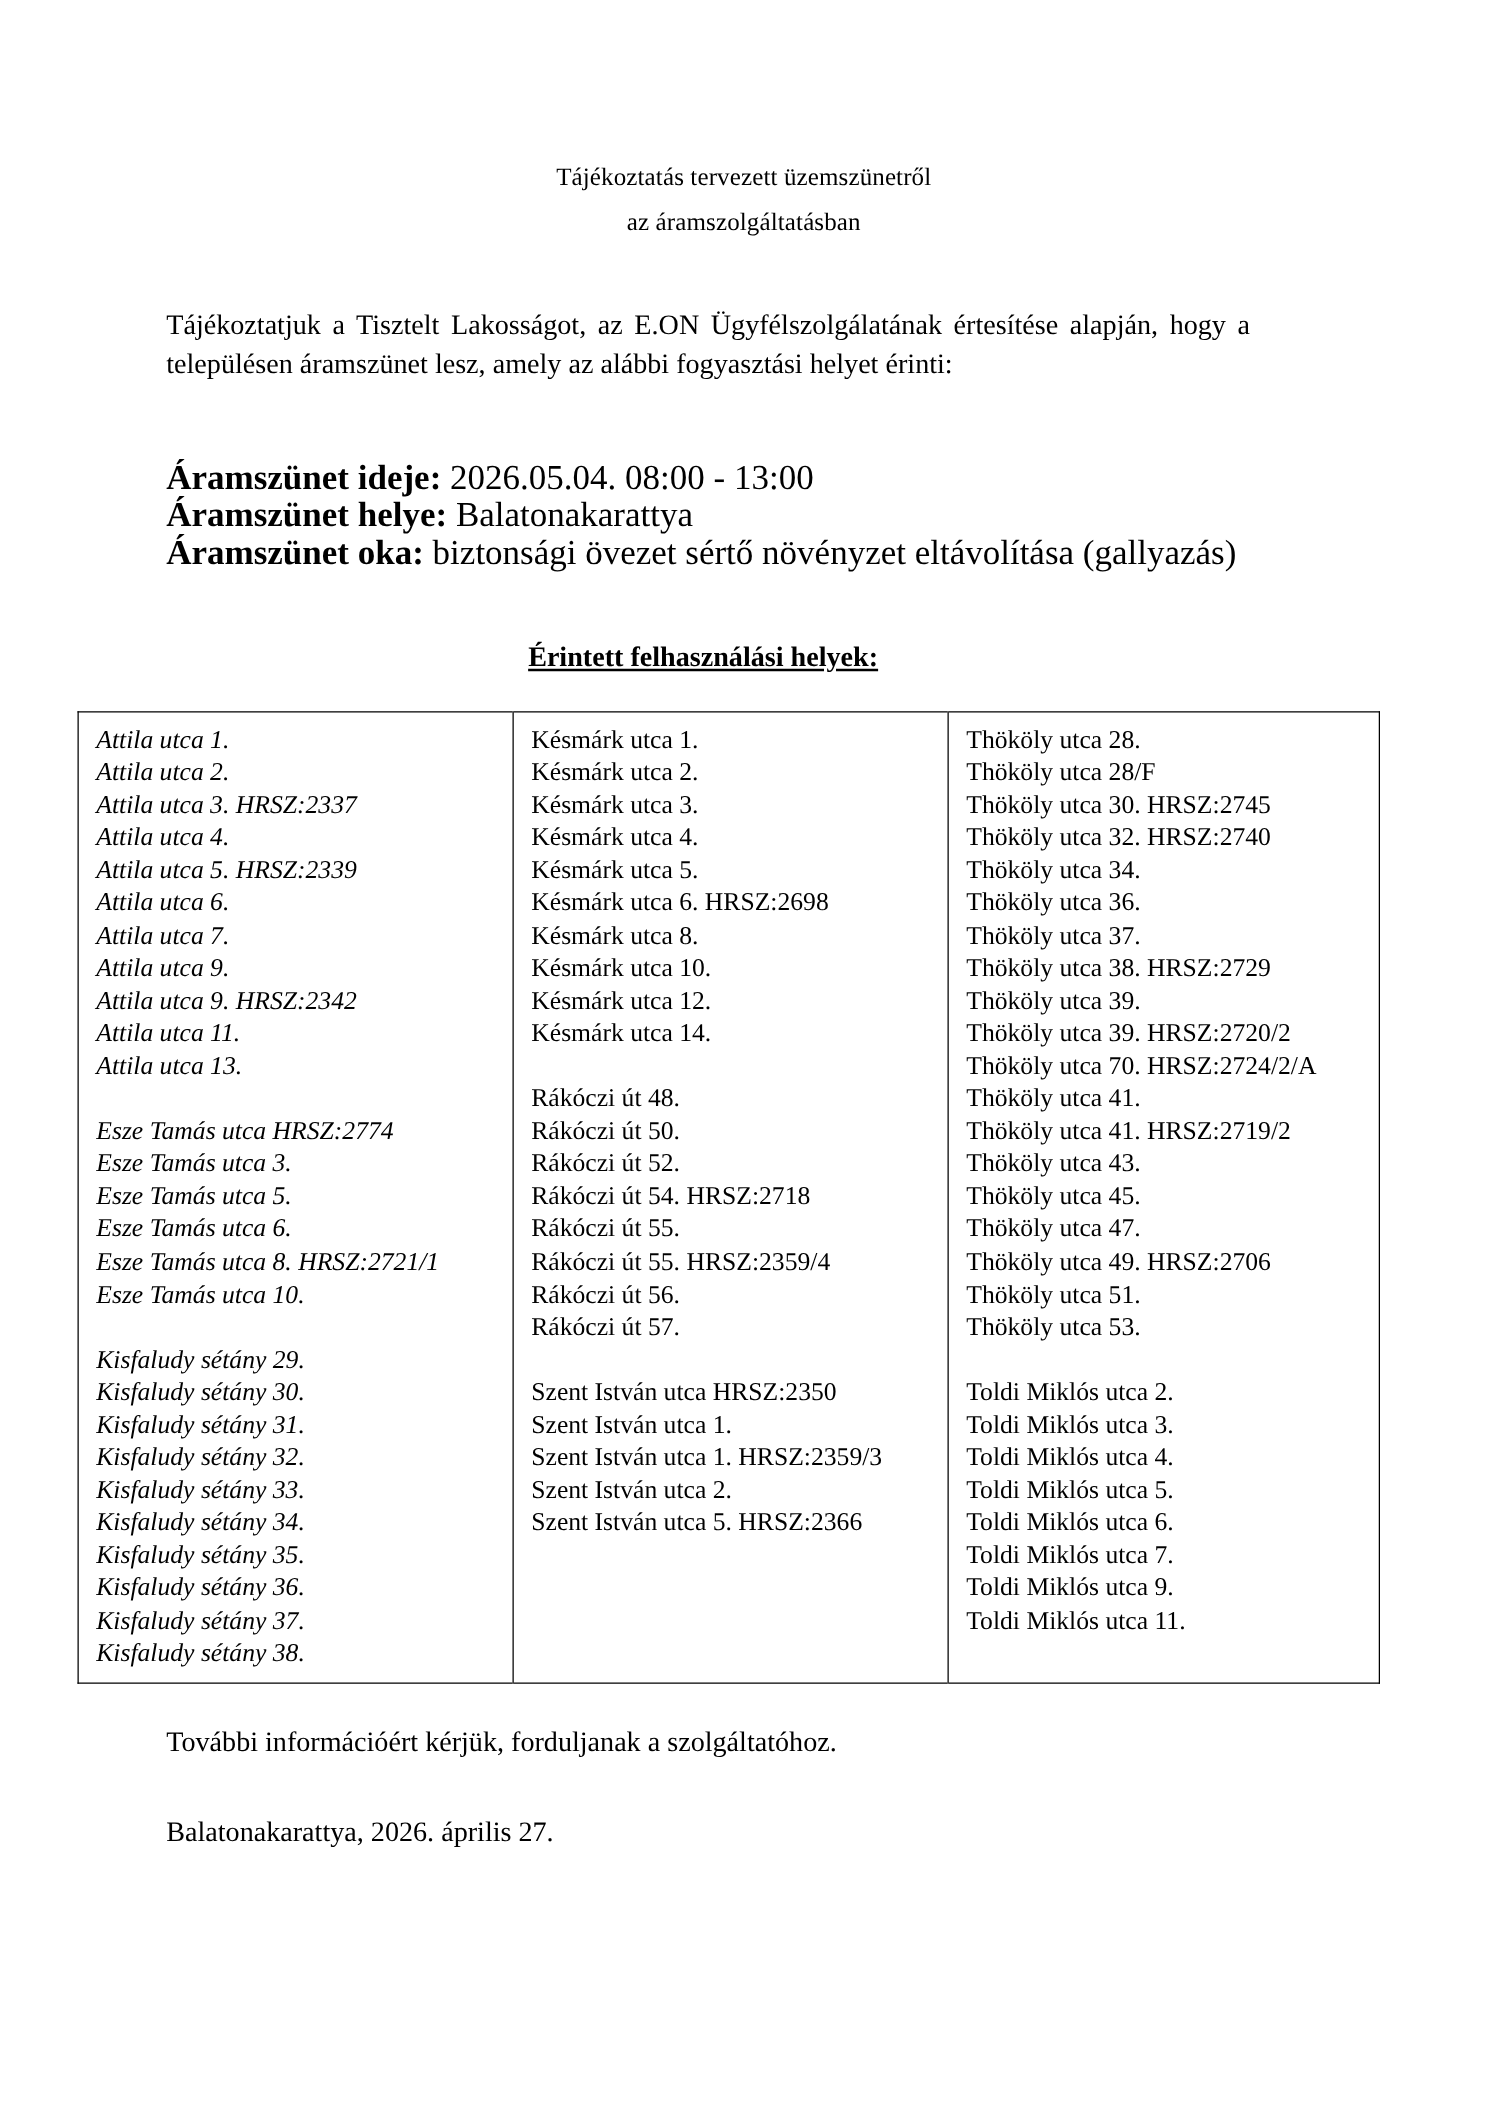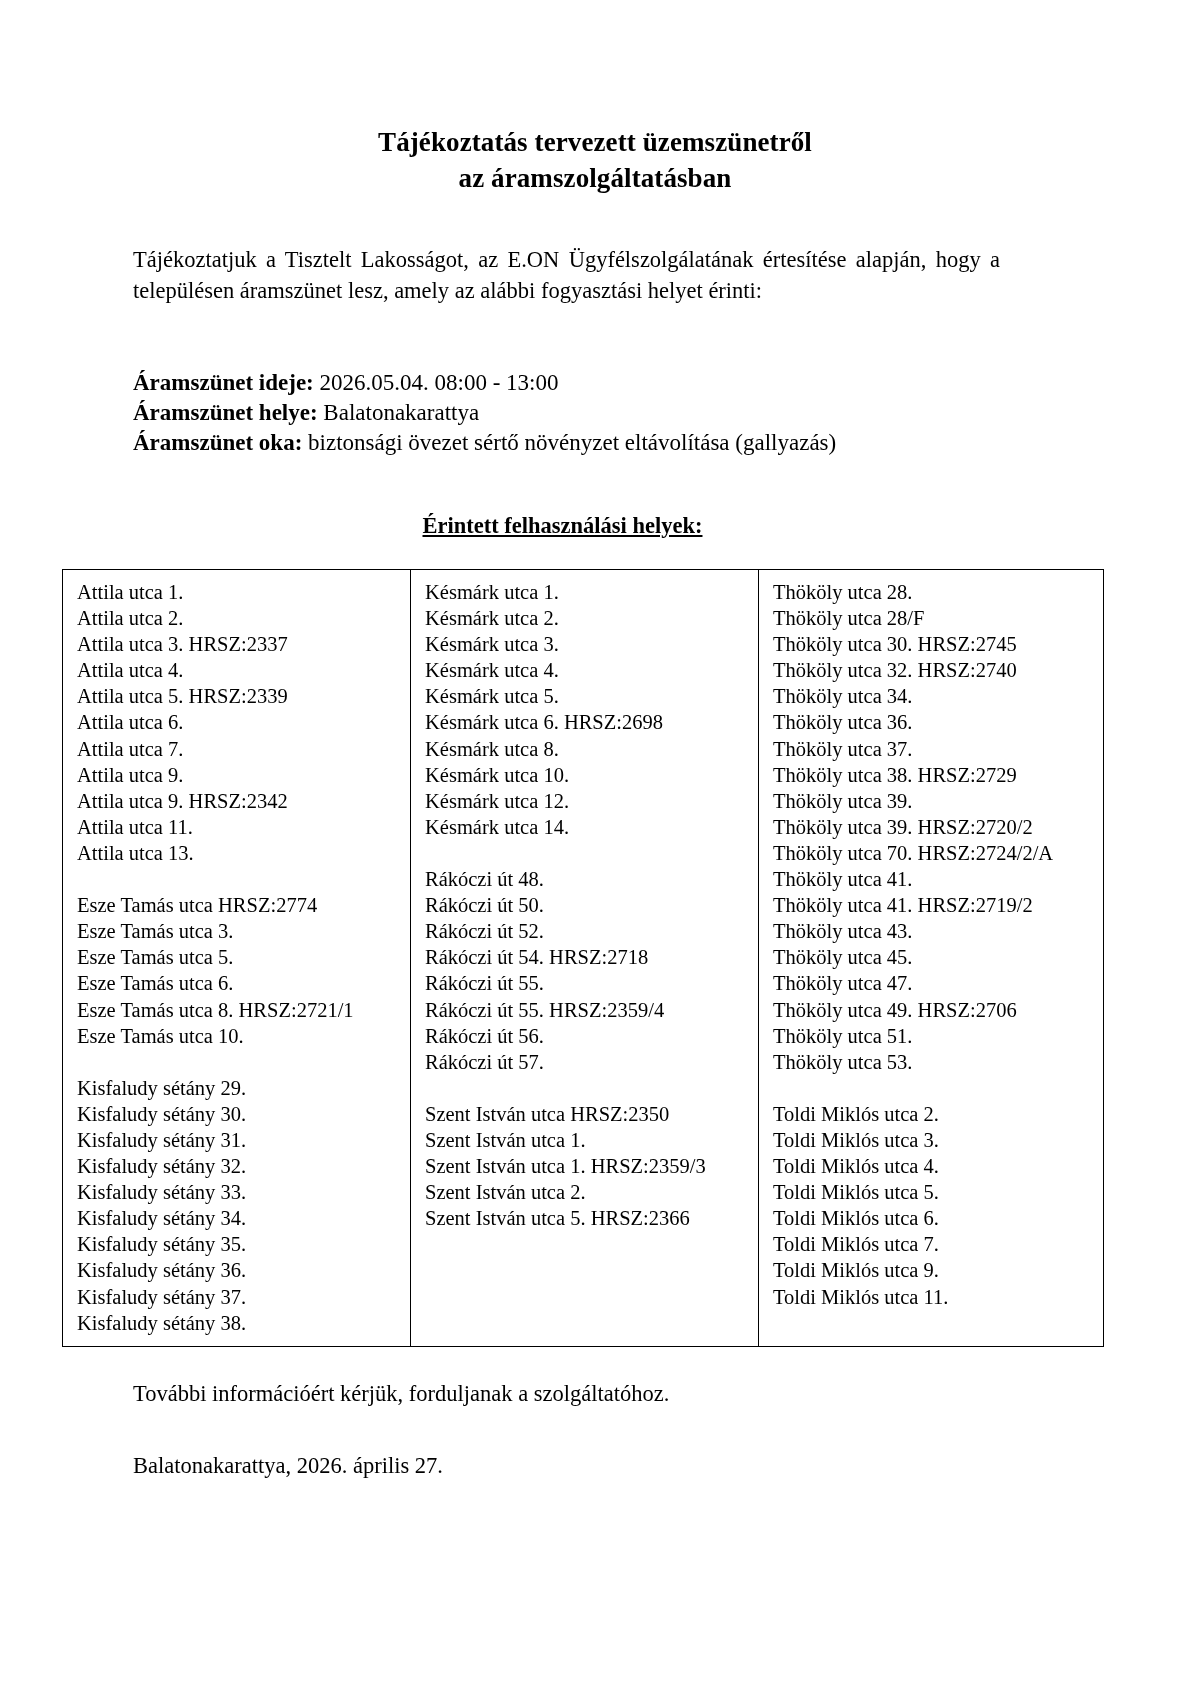--- a/index.html
+++ b/index.html
@@ -23,39 +23,39 @@
     box-sizing: border-box;
     padding: 0;
   }
 
   
   .title-block {
     text-align: center;
     margin-top: 124px;
   }
   .title-line {
-    font-size: 27px;
-    font-weight: bold;
+    font-size: 20px;
+    font-weight: normal;
     line-height: 36px;
     letter-spacing: 0.1px;
   }
 
   
   .intro {
     margin: 49px 190px 0 133px;
     font-size: 22.5px;
     line-height: 30.5px;
     text-align: justify;
     text-justify: inter-word;
   }
 
   
   .details {
     margin: 62px 0 0 133px;
-    font-size: 23px;
+    font-size: 28px;
     line-height: 30px;
   }
   .details .row {
     white-space: nowrap;
   }
   .details .lbl {
     font-weight: bold;
   }
 
   
@@ -79,21 +79,21 @@
     table-layout: fixed;
   }
   .addr-table td {
     border-left: 1px solid #f9a8d4;
     border-right: 1px solid #000000;
     vertical-align: top;
     padding: 9px 0 10px 14px;
   }
   .addr-table td:first-child { border-left: none; }
   .addr-table td:last-child { border-right: none; }
-  .col-1 { width: 333px; }
+  .col-1 { width: 333px; font-style: italic; }
   .col-2 { width: 333px; }
   .col-3 { width: 330px; }
 
   .addr-line {
     font-size: 20.5px;
     line-height: 26.1px;
     white-space: nowrap;
   }
   .addr-line.blank {
     height: 26.1px;

